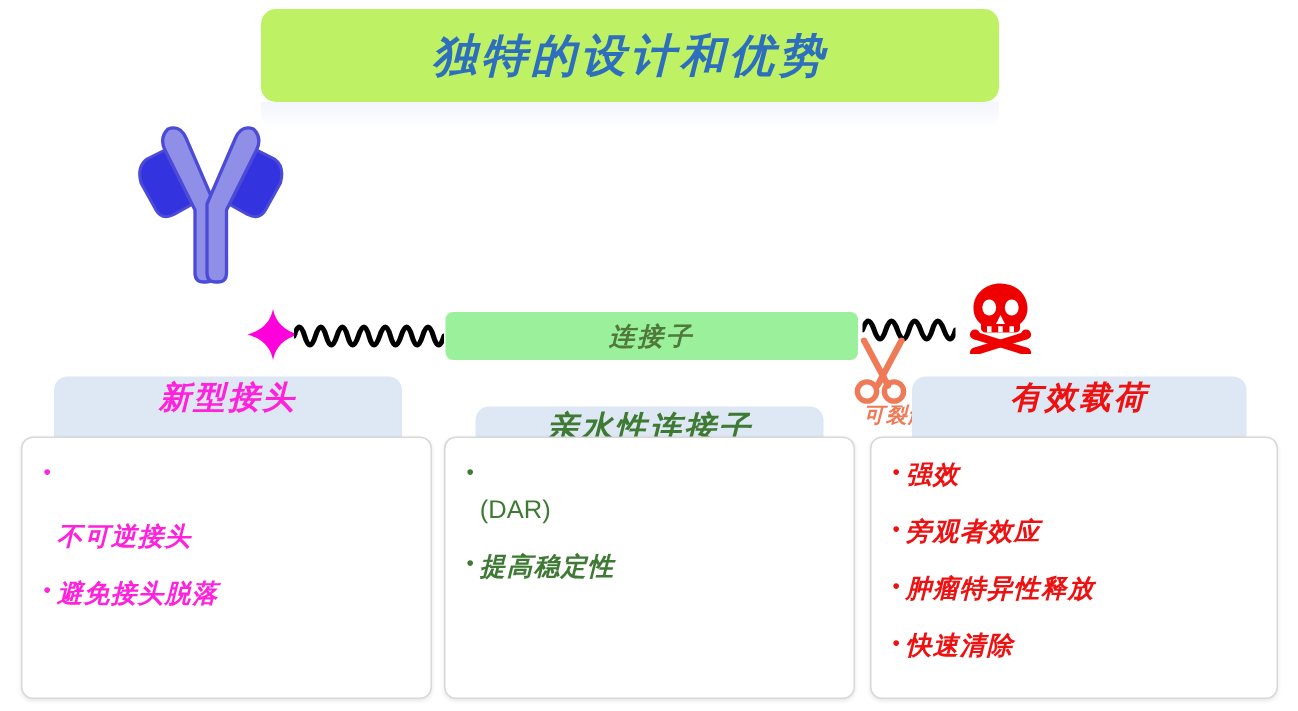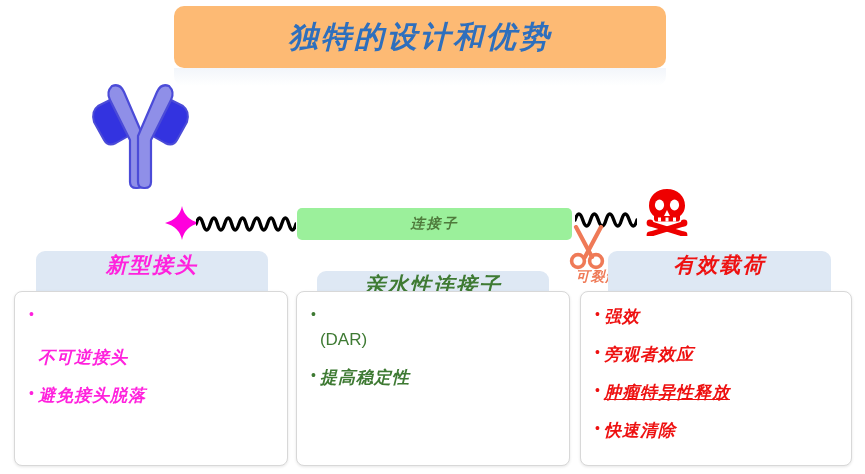--- a/index.html
+++ b/index.html
@@ -22,21 +22,21 @@
     background: #ffffff;
   }
 
   
   .title-band {
     position: absolute;
     left: 174px;
     top: 6px;
     width: 492px;
     height: 62px;
-    background: #fdba74;
+    background: #bef264;
     border-radius: 10px;
     display: flex;
     align-items: center;
     justify-content: center;
   }
   .title-reflection {
     position: absolute;
     left: 174px;
     top: 68px;
     width: 492px;
@@ -76,21 +76,21 @@
     background: #9bf09b;
     border-radius: 5px;
     display: flex;
     align-items: center;
     justify-content: center;
   }
   .linker-label {
     font-family: Liberation Mono, monospace;
     font-style: italic;
     font-weight: bold;
-    font-size: 14px;
+    font-size: 17px;
     letter-spacing: 2px;
     color: #4f7a3c;
   }
   .cleavable-label {
     position: absolute;
     left: 558px;
     top: 198px;
     width: 80px;
     text-align: center;
     font-family: "Liberation Serif", "DejaVu Serif", serif;
@@ -265,21 +265,21 @@
     <div class="bullet-row">
       <span class="bullet-dot" style="color: rgb(238, 17, 17);">•</span>
       <span class="bullet-text" style="color: rgb(238, 17, 17);">强效</span>
     </div>
     <div class="bullet-row">
       <span class="bullet-dot" style="color: rgb(238, 17, 17);">•</span>
       <span class="bullet-text" style="color: rgb(238, 17, 17);">旁观者效应</span>
     </div>
     <div class="bullet-row">
       <span class="bullet-dot" style="color: rgb(238, 17, 17);">•</span>
-      <span class="bullet-text" style="color: rgb(238, 17, 17); text-decoration: underline;">肿瘤特异性释放</span>
+      <span class="bullet-text" style="color: rgb(238, 17, 17);">肿瘤特异性释放</span>
     </div>
     <div class="bullet-row">
       <span class="bullet-dot" style="color: rgb(238, 17, 17);">•</span>
       <span class="bullet-text" style="color: rgb(238, 17, 17);">快速清除</span>
     </div>
   </div>
 
 </div>
 
 </body></html>

